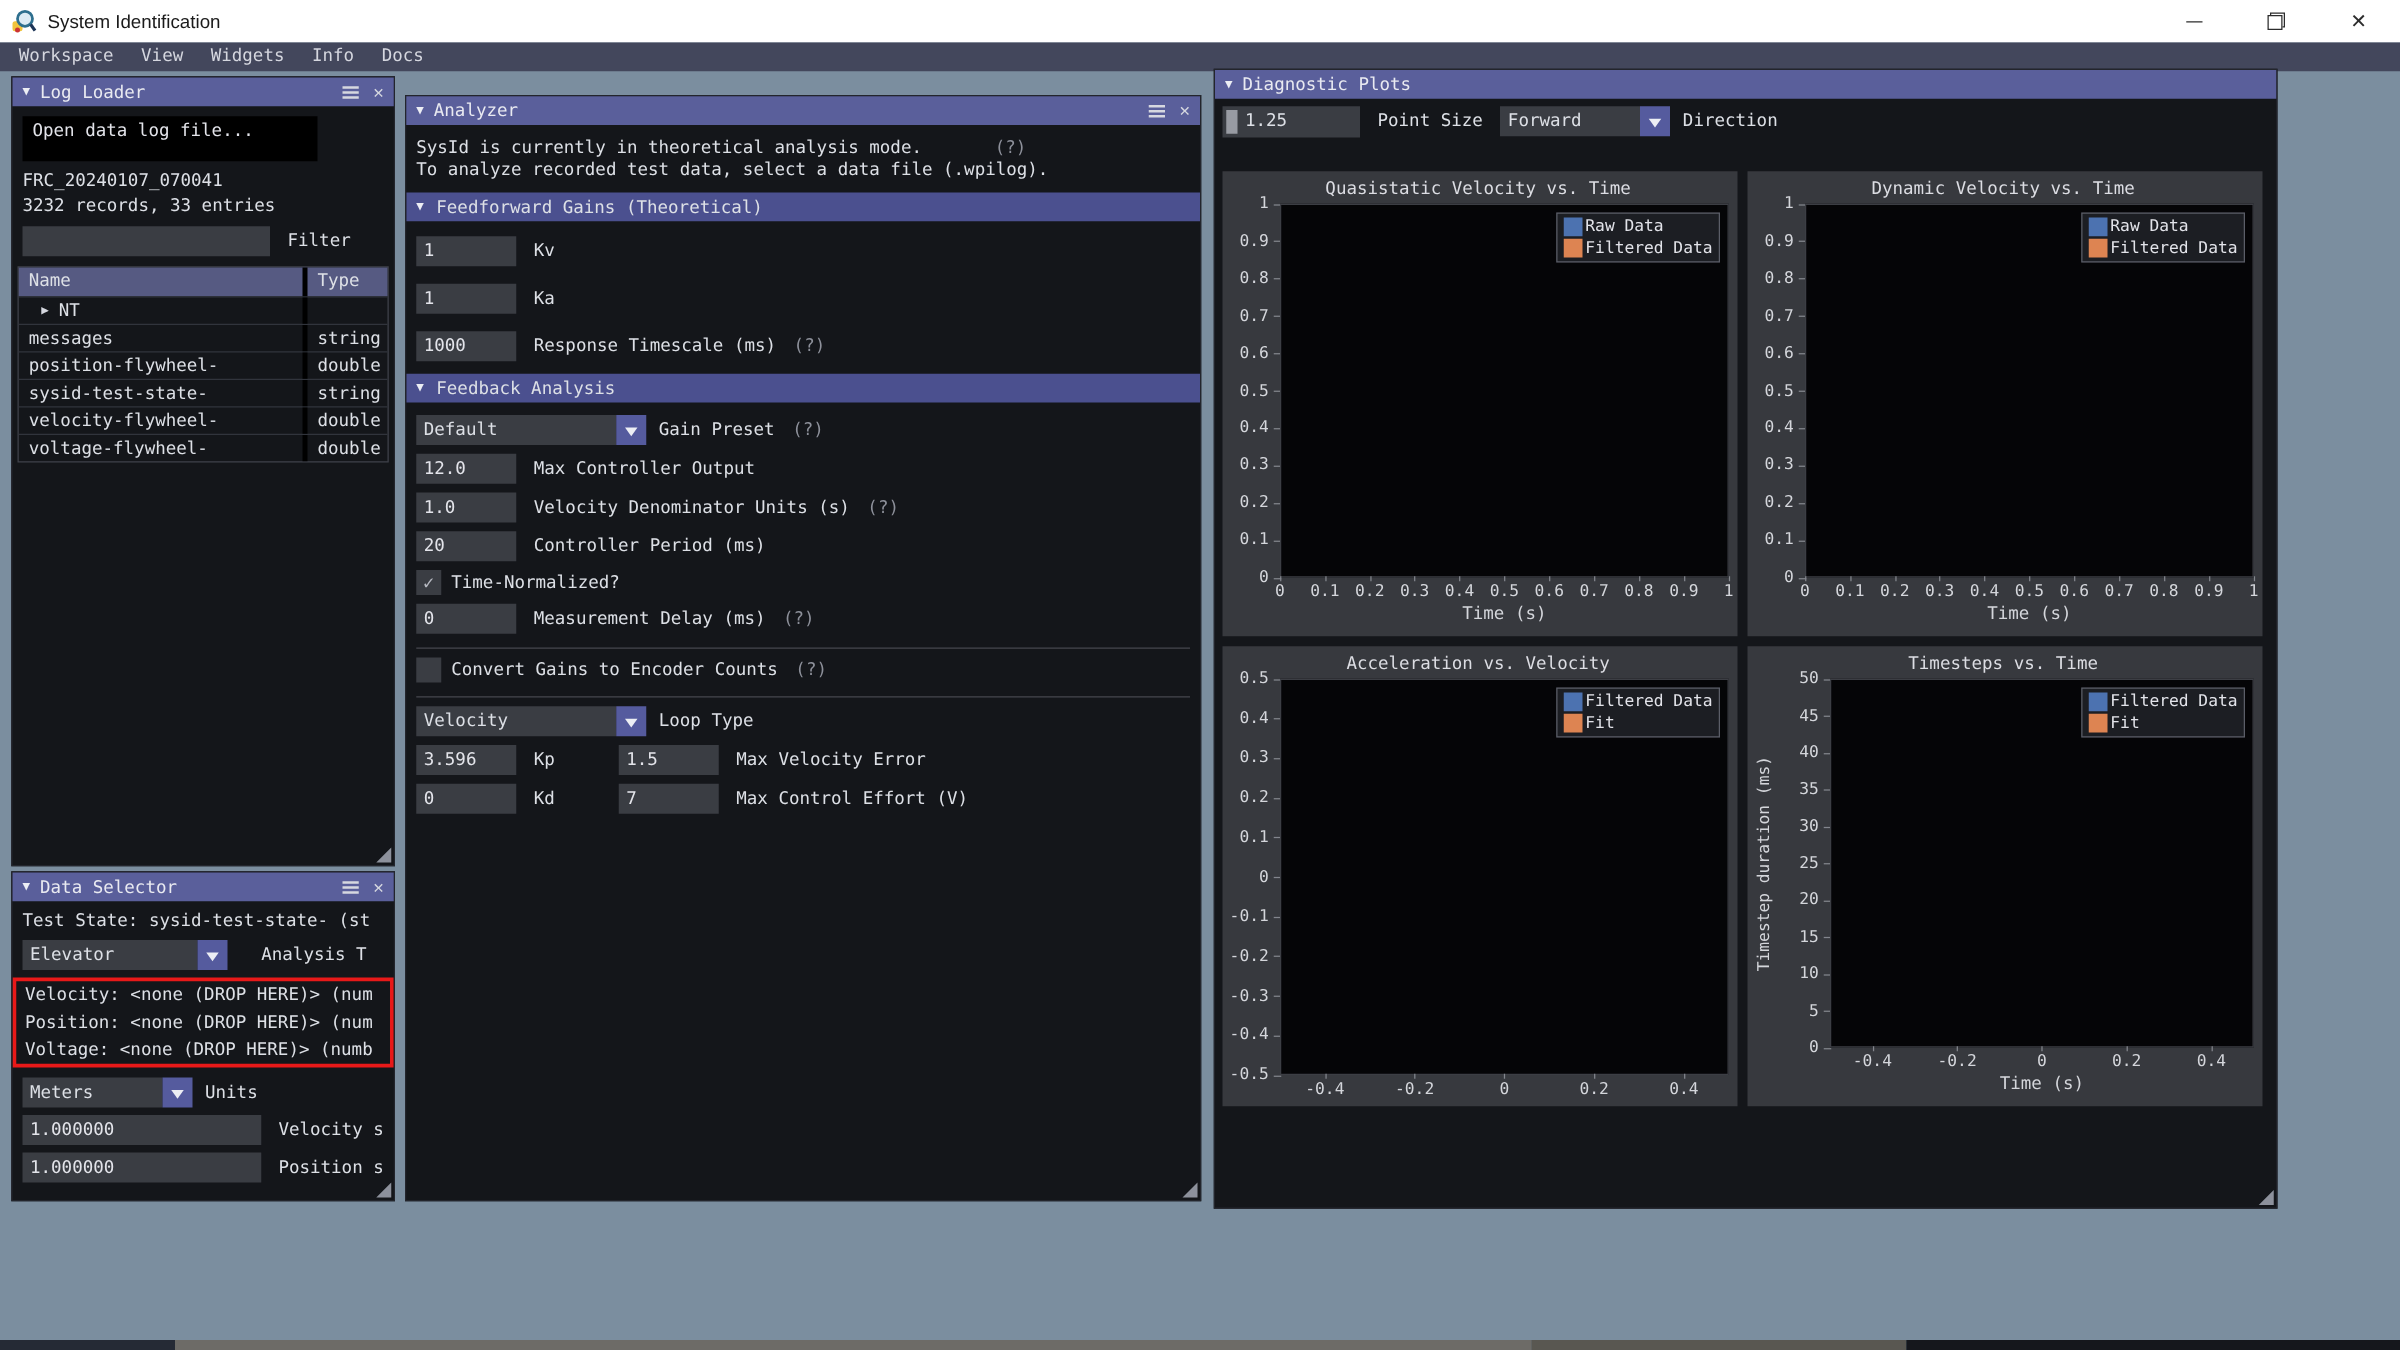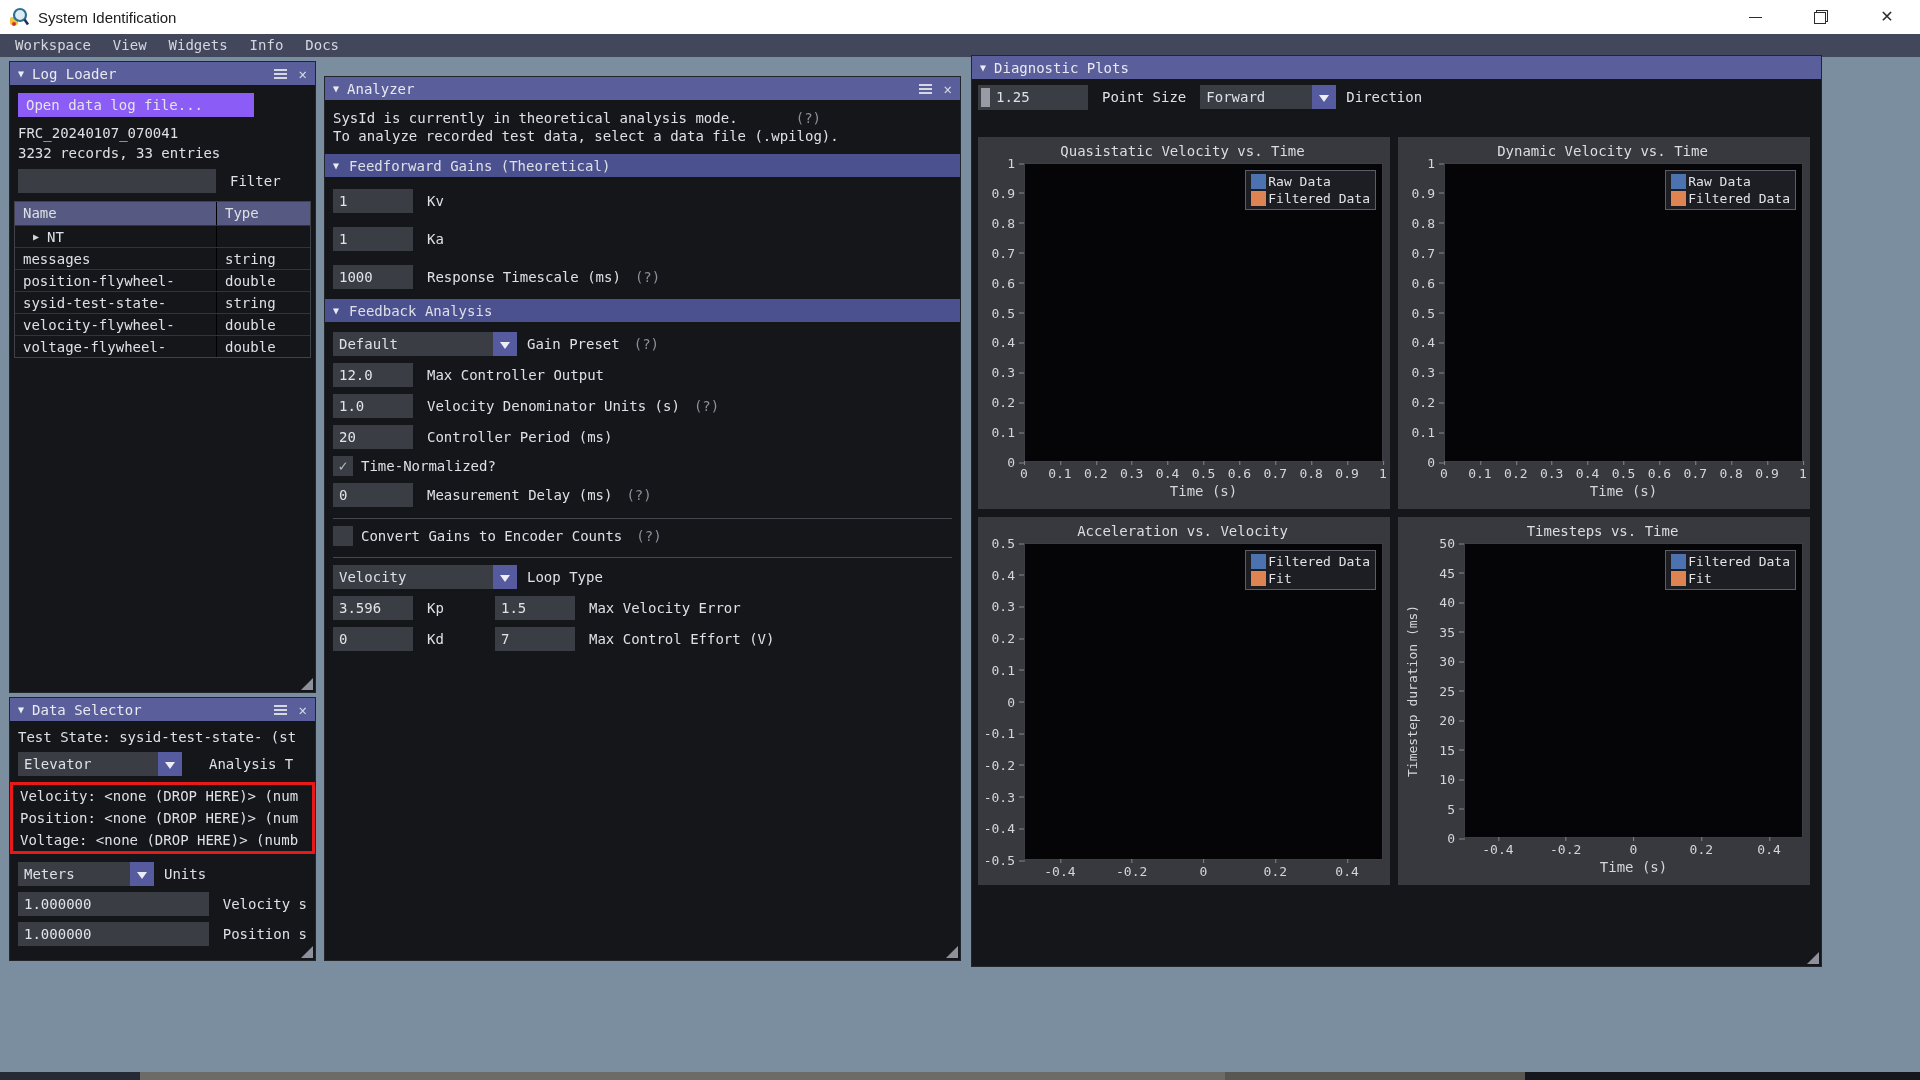--- a/index.html
+++ b/index.html
@@ -44,29 +44,29 @@
   .help { margin-left:14px; color:#8d909a; }
   .combo { display:flex; }
   .combo-value { background:#3a3d43; height:24px; line-height:24px; padding:0 6px; white-space:nowrap; overflow:hidden; }
   .combo-arrow { width:24px; height:24px; background:#555b9e; display:flex; align-items:center; justify-content:center; }
   .combo-arrow b { width:0; height:0; border:5px solid transparent; border-top:7px solid #eceef4; margin-top:7px; }
   .checkbox { width:20px; height:20px; background:#3a3d43; display:inline-flex; align-items:center; justify-content:center; flex:none; }
   .checkbox .check { color:#b6b9c1; font-size:15px; }
   .arow { display:flex; align-items:center; margin:7px 8px 0 8px; }
 
   
-  .ll-open { margin:8px; width:236px; height:24px; background:#8b5cf6; color:#e3e4ea; line-height:24px; padding:0 8px; }
+  .ll-open { margin:8px; width:236px; height:36px; background:#000000; color:#e3e4ea; line-height:24px; padding:0 8px; }
   .ll-line { margin:4px 8px 0 8px; }
   .ll-filter-row { display:flex; align-items:center; margin:8px 8px 0 8px; }
   .ll-filter { width:198px; height:24px; background:#3a3d43; }
   .ll-table { margin:8px 4px 0 4px; border:1px solid #3f424b; }
   .lt-head { display:flex; background:#565a82; height:23px; line-height:23px; }
   .lt-row { display:flex; height:22px; line-height:22px; border-top:1px solid #31343c; }
   .lt-name { flex:1; padding-left:8px; display:flex; align-items:center; gap:8px; overflow:hidden; white-space:nowrap; }
-  .lt-type { width:94px; padding-left:8px; border-left:1px solid #000000; white-space:nowrap; }
+  .lt-type { width:68px; padding-left:8px; border-left:4px solid #000000; white-space:nowrap; }
   .expander { font-size:10px; color:#d5d7df; margin-left:10px; }
 
   
   .ds-line { margin:8px 8px 0 8px; white-space:nowrap; }
   .drop-zone { margin:6px 0 0 0; border:3px solid #e81919; }
   .drop-line { height:22px; line-height:22px; padding:0 7px; white-space:nowrap; overflow:hidden; }
 
   
   .mode-row { display:flex; width:488px; justify-content:space-between; margin:10px 8px 0 8px; }
   .an-line2 { margin:2px 8px 0 8px; white-space:nowrap; }

